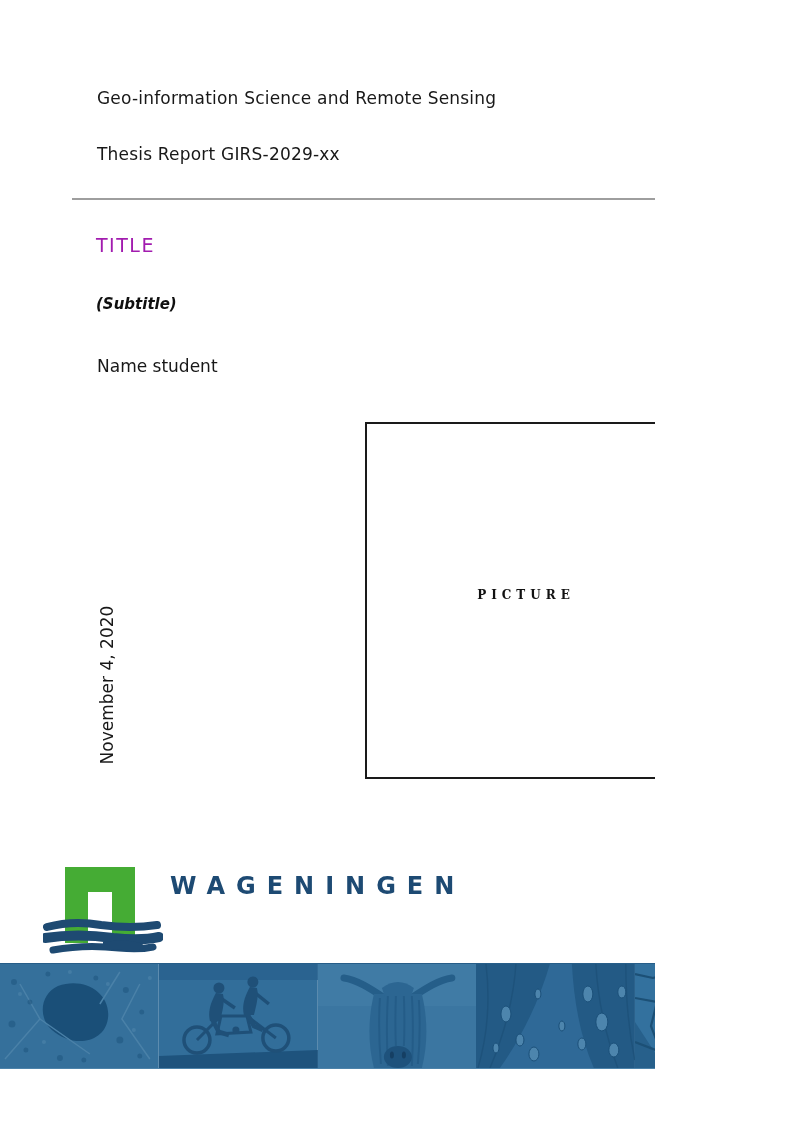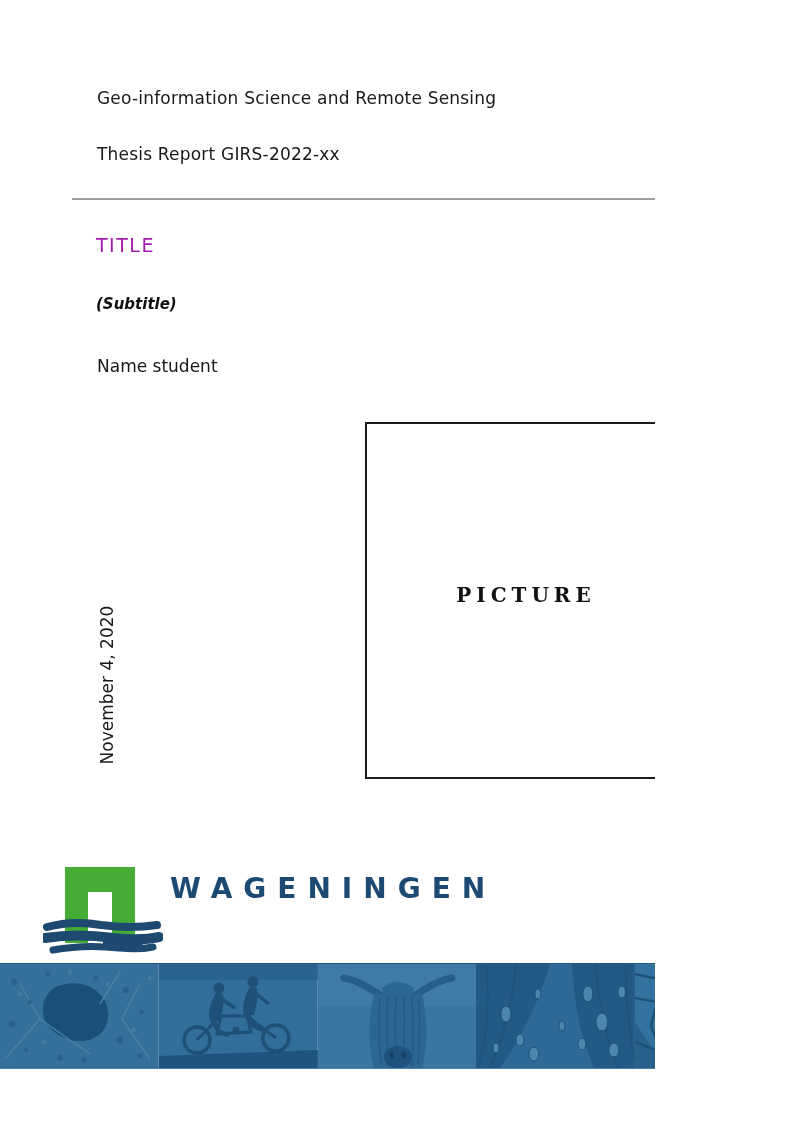--- a/index.html
+++ b/index.html
@@ -41,35 +41,35 @@
   }
   .picture-box {
     position: absolute; left: 365px; top: 422px;
     width: 322px; height: 357px;
     border: 2px solid #1a1a1a;
     box-sizing: border-box;
     display: flex; align-items: center; justify-content: center;
   }
   .picture-label {
     font-family: "DejaVu Serif", "Liberation Serif", serif;
-    font-weight: bold; font-size: 20px; letter-spacing: 5px;
+    font-weight: bold; font-size: 12px; letter-spacing: 5px;
     color: #111111; transform: translateY(-6px);
   }
   .date-vertical {
     position: absolute; left: 22px; top: 674px;
     width: 172px; height: 22px;
     transform: rotate(-90deg);
     font-size: 17px; text-align: center; white-space: nowrap;
     color: #181818;
   }
   .logo { position: absolute; left: 43px; top: 864px; width: 430px; height: 96px; }
   .logo-mark { position: absolute; left: 0; top: 0; }
   .logo-name {
     position: absolute; left: 127px; top: 8px;
-    font-size: 28px; font-weight: bold; letter-spacing: 11px;
+    font-size: 24px; font-weight: bold; letter-spacing: 11px;
     white-space: nowrap;
   }
   .logo-tagline {
     position: absolute; left: 128px; top: 40px;
     font-size: 16px; font-weight: normal; letter-spacing: 4.5px;
     white-space: nowrap;
   }
   .photo-banner {
     position: absolute; left: 0; top: 963px;
     width: 794px; height: 104px;
@@ -80,21 +80,21 @@
   }
   .photo-tile { flex: 1 1 20%; height: 104px; }
   .photo-tile svg { display: block; width: 100%; height: 100%; }
 </style>
 </head>
 <body>
 
 <div class="page">
 
   <div class="program-line">Geo-information Science and Remote Sensing</div>
-  <div class="report-line">Thesis Report GIRS-2022-xx</div>
+  <div class="report-line">Thesis Report GIRS-2029-xx</div>
 
   <div class="rule"></div>
 
   <div class="thesis-title">TITLE</div>
   <div class="thesis-subtitle">(Subtitle)</div>
 
   <div class="student-name">Name student</div>
 
   <div class="picture-box">
     <span class="picture-label">PICTURE</span>

